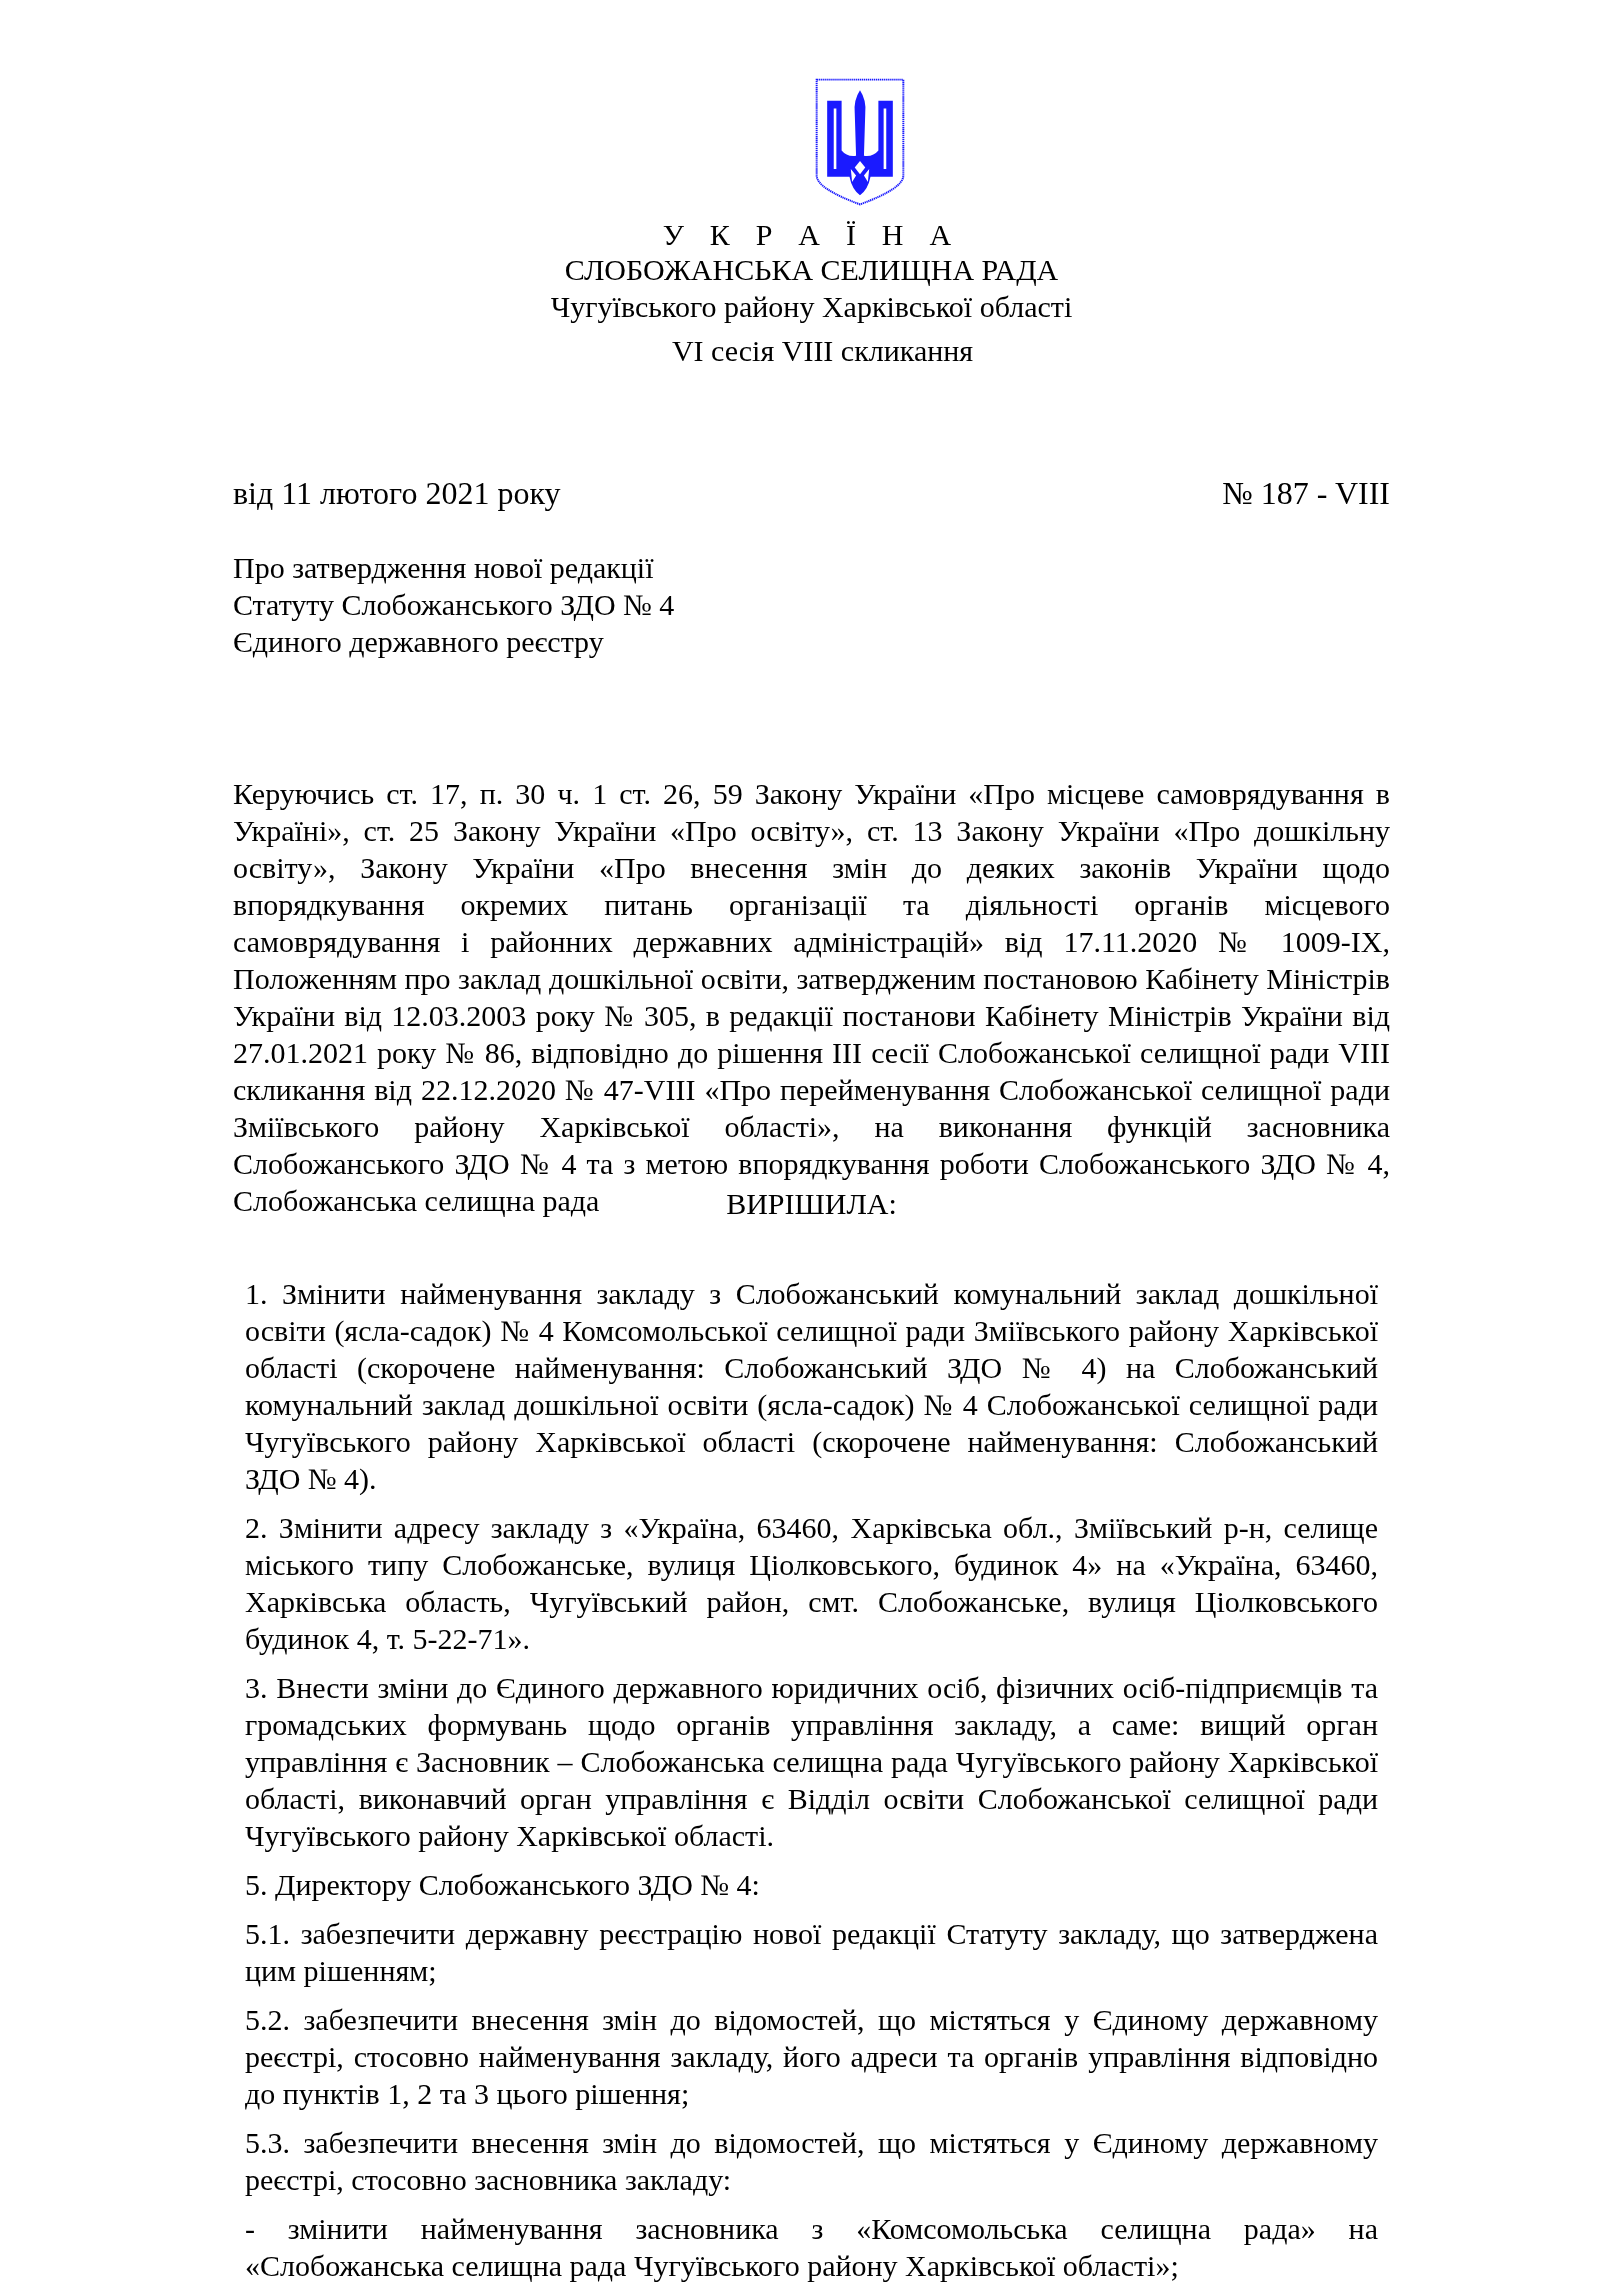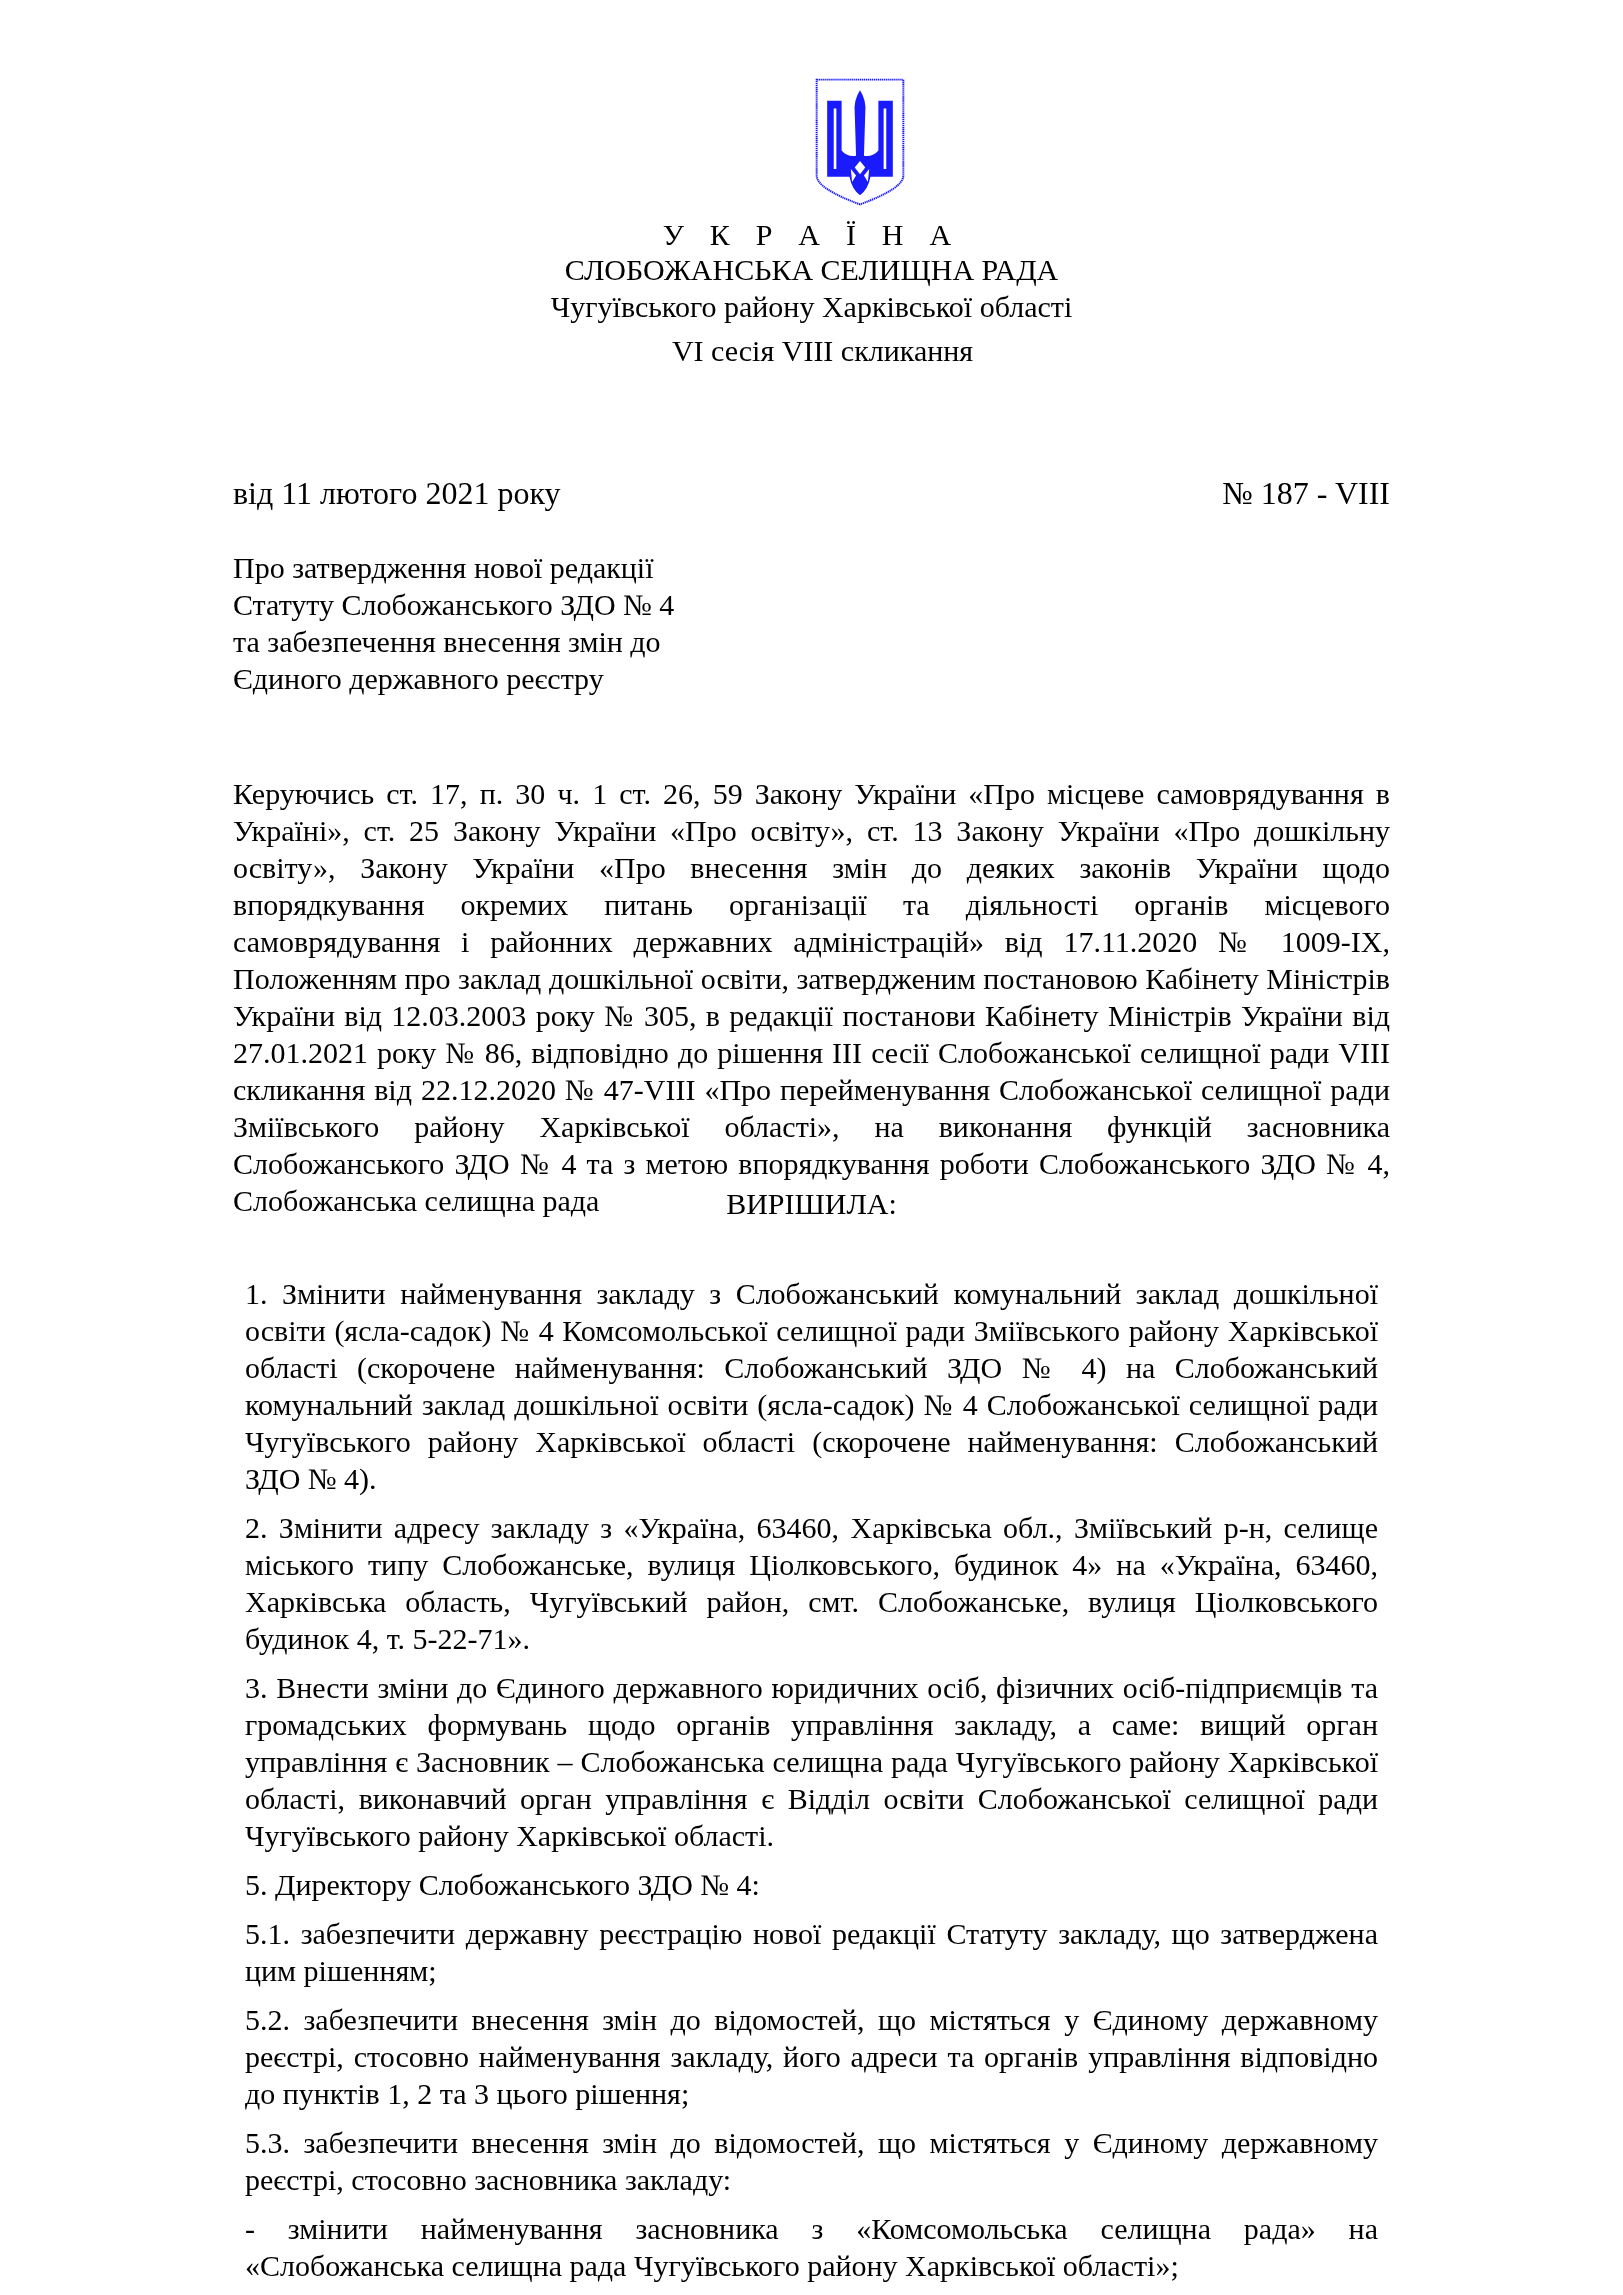--- a/index.html
+++ b/index.html
@@ -40,21 +40,20 @@
   <div class="header h-session">VI сесія VIII скликання</div>
 
   <div class="dateline">
     <span>від 11 лютого 2021 року</span>
     <span>№ 187 - VIII</span>
   </div>
 
   <div class="subject">
     <div>Про затвердження нової редакції</div>
     <div>Статуту Слобожанського ЗДО № 4</div>
-    <div>та забезпечення внесення змін до</div>
     <div>Єдиного державного реєстру</div>
   </div>
 
   <div class="body-block preamble">Керуючись ст. 17, п. 30 ч. 1 ст. 26, 59 Закону України «Про місцеве самоврядування в Україні», ст. 25 Закону України «Про освіту», ст. 13 Закону України «Про дошкільну освіту», Закону України «Про внесення змін до деяких законів України щодо впорядкування окремих питань організації та діяльності органів місцевого самоврядування і районних державних адміністрацій» від 17.11.2020 № 1009-IX, Положенням про заклад дошкільної освіти, затвердженим постановою Кабінету Міністрів України від 12.03.2003 року № 305, в редакції постанови Кабінету Міністрів України від 27.01.2021 року № 86, відповідно до рішення ІІІ сесії Слобожанської селищної ради VIII скликання від 22.12.2020 № 47-VIII «Про перейменування Слобожанської селищної ради Зміївського району Харківської області», на виконання функцій засновника Слобожанського ЗДО № 4 та з метою впорядкування роботи Слобожанського ЗДО № 4, Слобожанська селищна рада</div>
 
   <div class="resolved">ВИРІШИЛА:</div>
 
   <div class="body-block decisions">
     <p>1. Змінити найменування закладу з Слобожанський комунальний заклад дошкільної освіти (ясла-садок) № 4 Комсомольської селищної ради Зміївського району Харківської області (скорочене найменування: Слобожанський ЗДО № 4) на Слобожанський комунальний заклад дошкільної освіти (ясла-садок) № 4 Слобожанської селищної ради Чугуївського району Харківської області (скорочене найменування: Слобожанський ЗДО № 4).</p>
     <p>2. Змінити адресу закладу з «Україна, 63460, Харківська обл., Зміївський р-н, селище міського типу Слобожанське, вулиця Ціолковського, будинок 4» на «Україна, 63460, Харківська область, Чугуївський район, смт. Слобожанське, вулиця  Ціолковського будинок 4, т. 5-22-71».</p>

